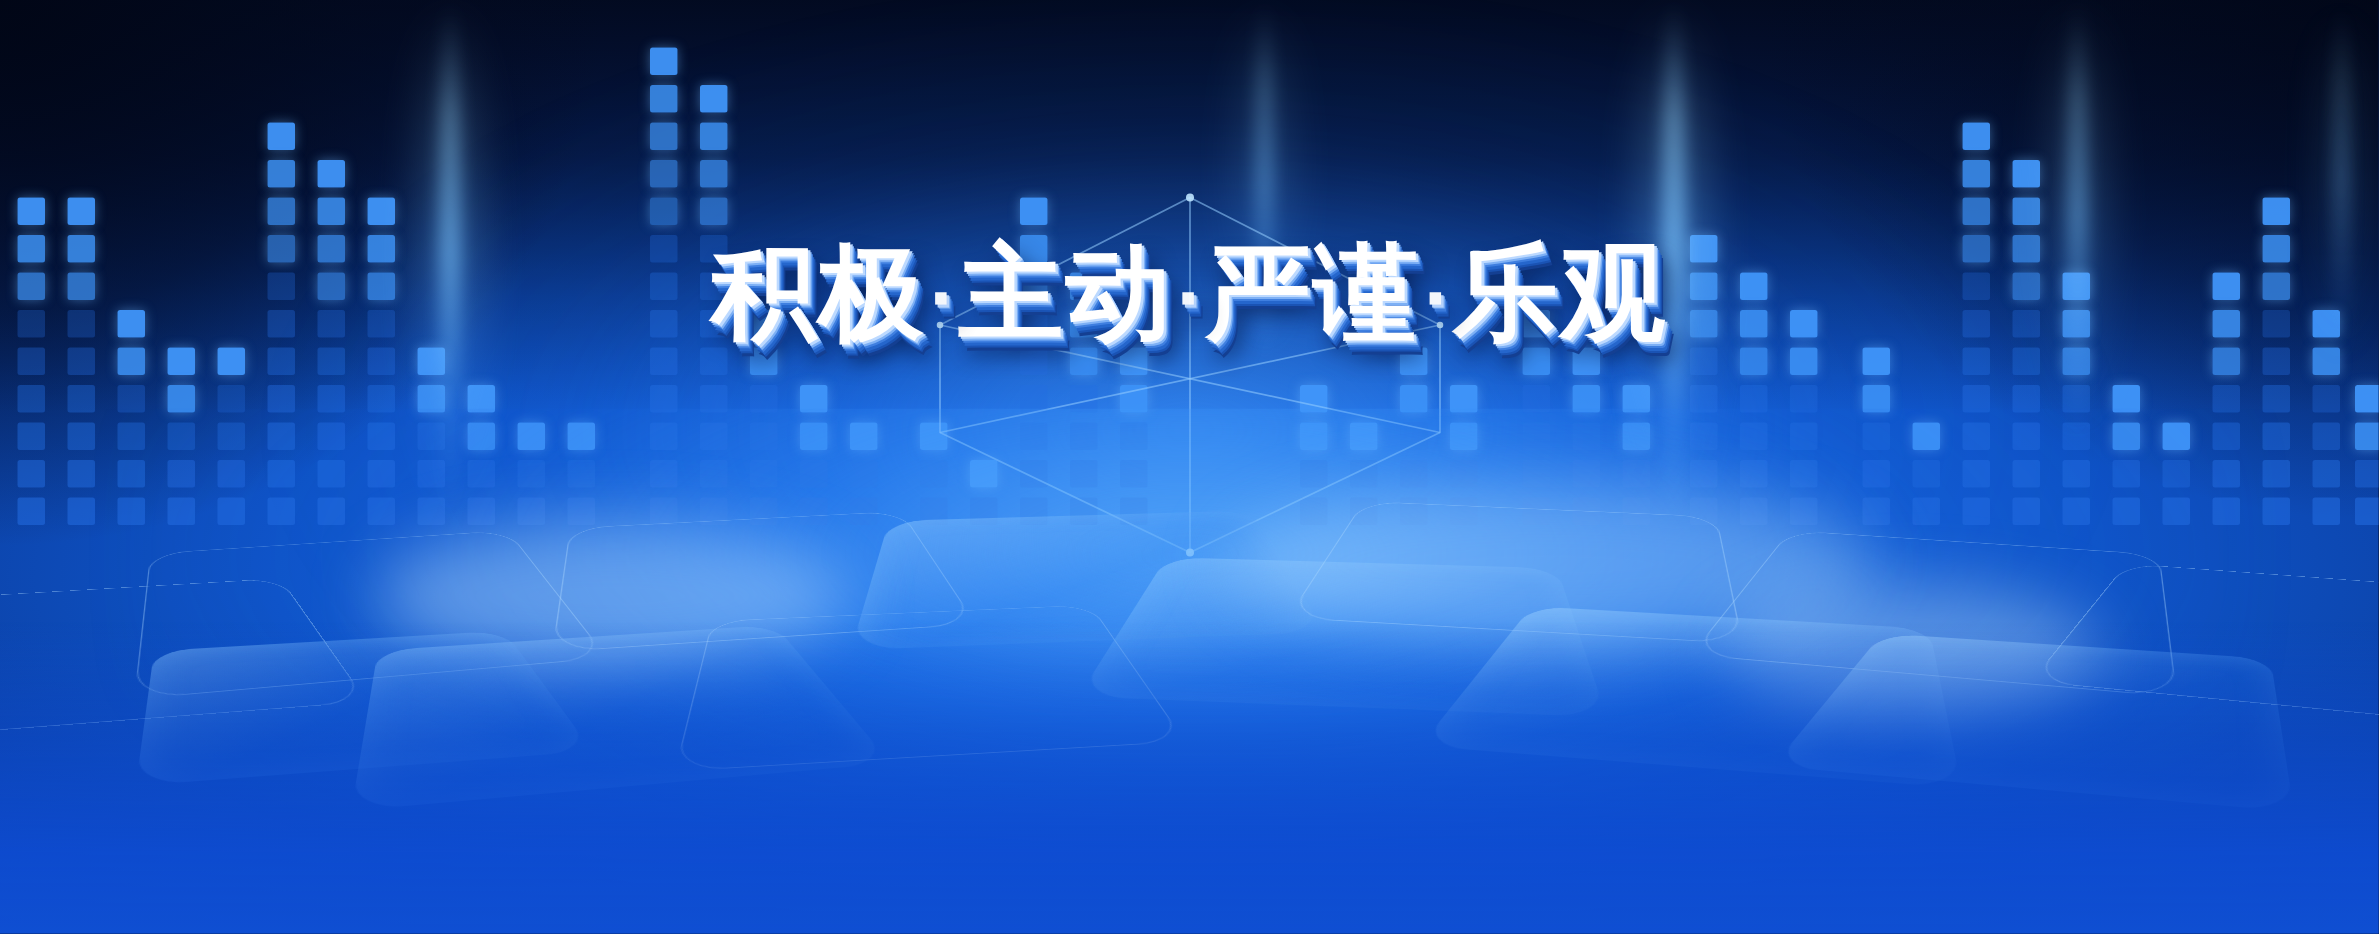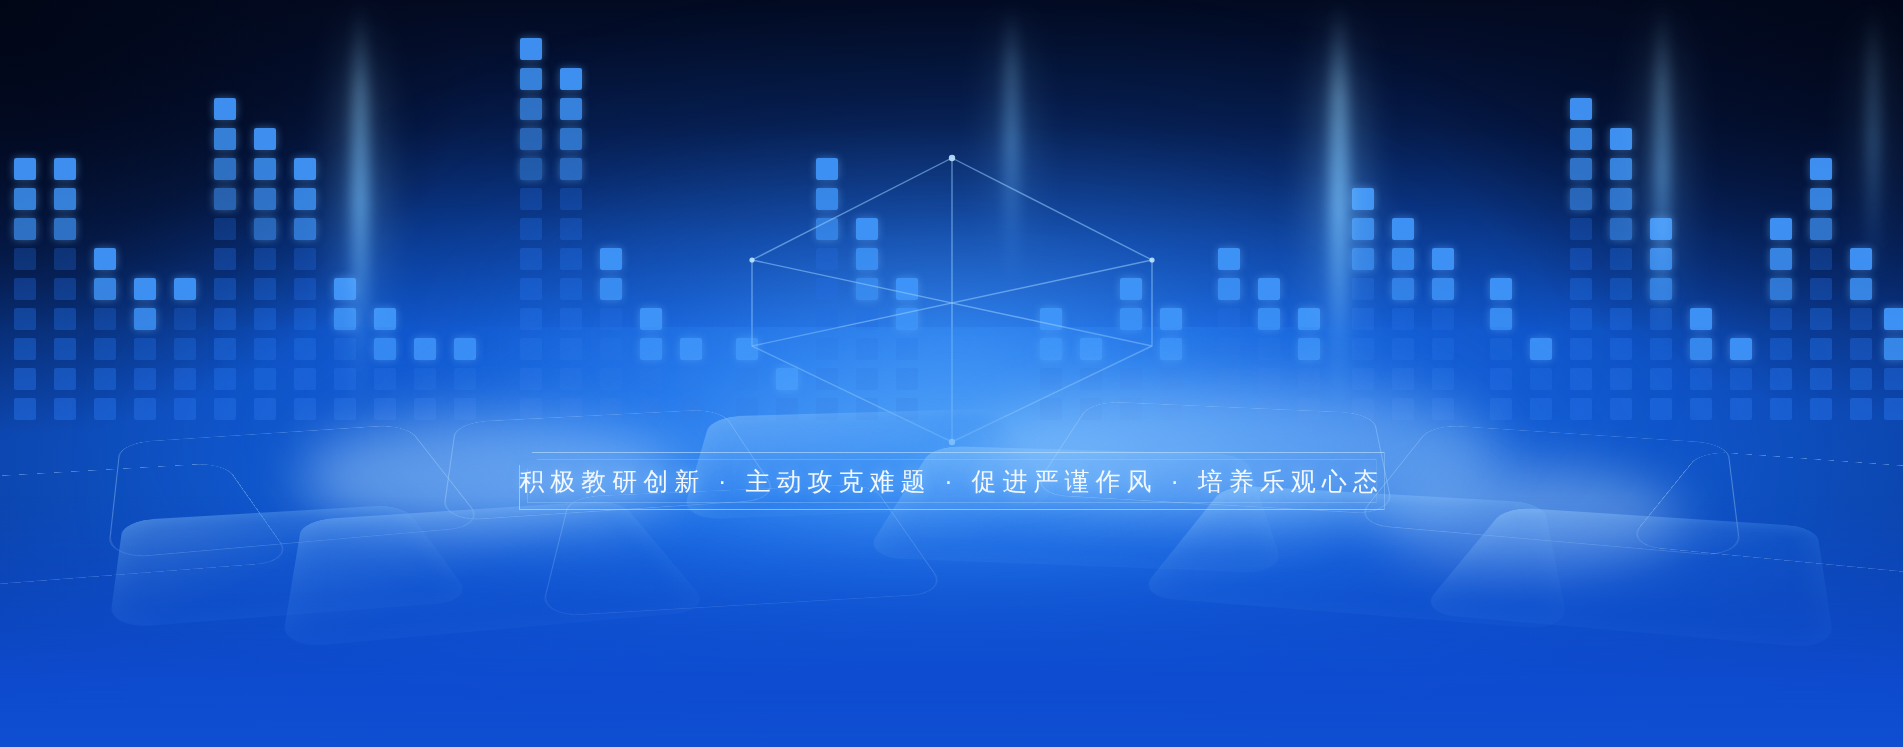--- a/index.html
+++ b/index.html
@@ -499,22 +499,20 @@
         <div class="plate line" style="left: 1660px; top: 70px; width: 320px; height: 215px; transform: perspective(700px) rotateX(62deg) rotateZ(10deg);"></div>
       </div>
     <div class="sheen" style="left:300px;top:90px;width:380px;height:120px;background:rgba(185,225,255,.45);"></div>
     <div class="sheen" style="left:980px;top:60px;width:520px;height:130px;background:rgba(175,220,255,.40);"></div>
     <div class="sheen" style="left:1380px;top:140px;width:300px;height:110px;background:rgba(200,235,255,.38);"></div>
     <div class="floor-fade"></div>
   </div>
 
   <div class="content">
 
-
-
-    <div class="tagbox">
-      <div class="frame-o"></div>
-      <div class="frame-i"></div>
-      <div class="tagline">积极教研创新 · 主动攻克难题 · 促进严谨作风 · 培养乐观心态</div>
+    <div class="title-main">
+      <span>积极</span><span class="dot">·</span><span>主动</span><span class="dot">·</span><span>严谨</span><span class="dot">·</span><span>乐观</span>
     </div>
+
+
 
   </div>
 </div>
 
 </body></html>

